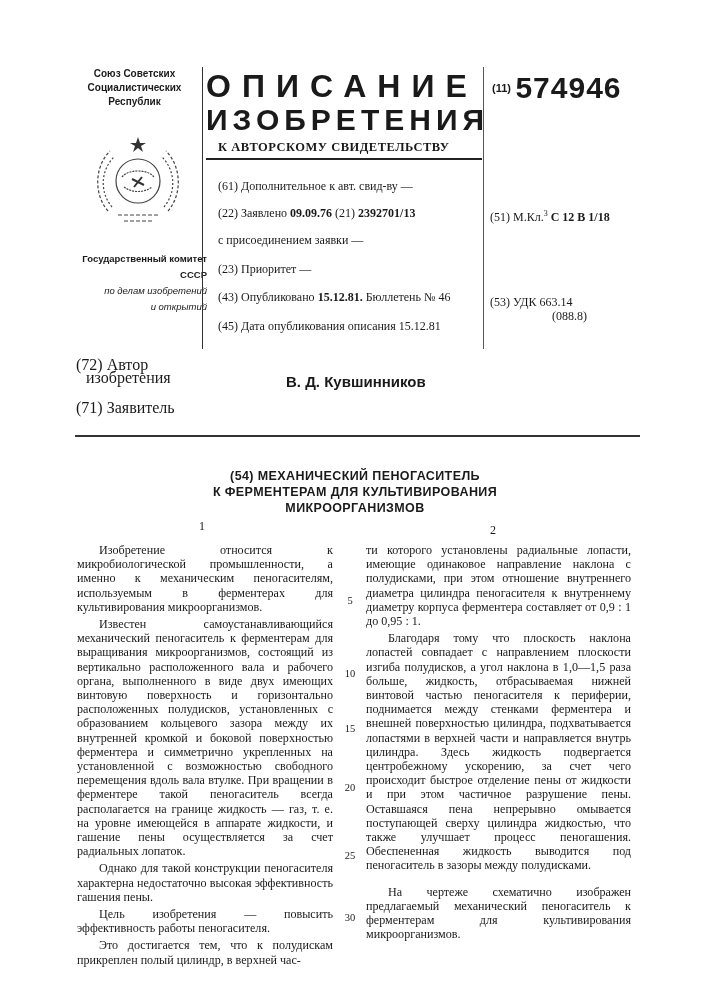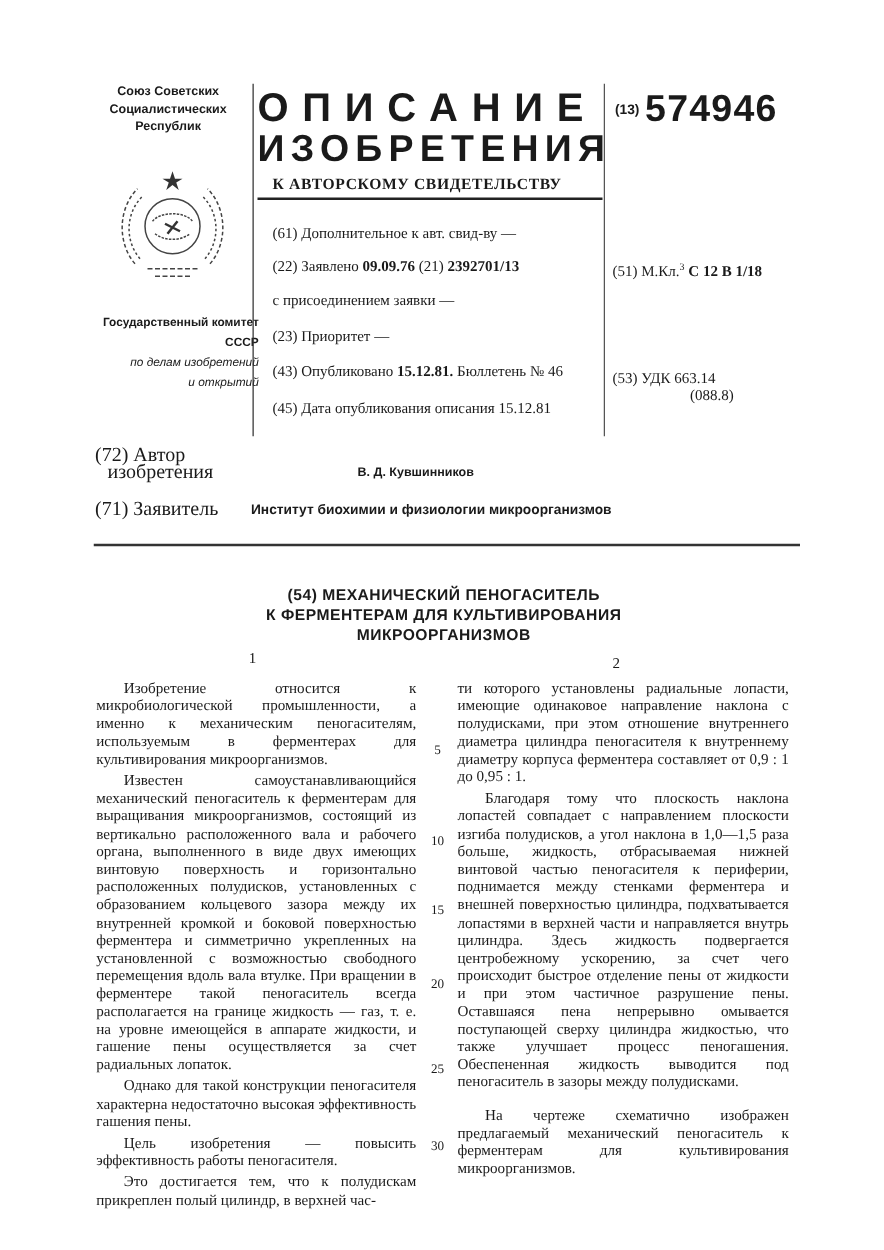--- a/index.html
+++ b/index.html
@@ -24,21 +24,21 @@
   .patno { left: 492px; top: 44px; font-family: "Liberation Sans", "DejaVu Sans", sans-serif; }
   .patno .code { font-size: 11px; font-weight: bold; vertical-align: middle; }
   .patno .num { font-size: 30px; font-weight: bold; letter-spacing: 1px; vertical-align: middle; }
 
   
   .field { font-size: 12px; line-height: 14px; white-space: nowrap; }
   .field b { font-weight: bold; }
 
   
   .lbl { font-size: 16px; line-height: 13px; }
-  .author-name { font-family: "Liberation Sans", "DejaVu Sans", sans-serif; font-weight: bold; font-size: 10px; }
+  .author-name { font-family: "Liberation Sans", "DejaVu Sans", sans-serif; font-weight: bold; font-size: 15px; }
   .applicant { font-family: "Liberation Sans", "DejaVu Sans", sans-serif; font-weight: bold; font-size: 11px; text-align: center; line-height: 14px; }
   .hrule { left: 75px; top: 408px; width: 565px; height: 2px; background: #333; }
 
   
   .inv-title { left: 150px; top: 441px; width: 410px; text-align: center; font-family: "Liberation Sans", "DejaVu Sans", sans-serif; font-weight: bold; font-size: 12.5px; line-height: 16px; letter-spacing: 0.4px; }
   .colnum { font-size: 12px; }
 
   
   .col { font-size: 12.1px; line-height: 14.2px; text-align: justify; }
   .col p { margin: 0; text-indent: 22px; }
@@ -81,21 +81,21 @@
 
 <div class="abs vline"></div>
 <div class="abs vline2"></div>
 
 <div class="abs title1">ОПИСАНИЕ</div>
 <div class="abs title2">ИЗОБРЕТЕНИЯ</div>
 <div class="abs subtitle">К АВТОРСКОМУ СВИДЕТЕЛЬСТВУ</div>
 <div class="abs subline"></div>
 
 <div class="abs patno">
-  <span class="code">(13)</span>
+  <span class="code">(11)</span>
   <span class="num">574946</span>
 </div>
 
 <div class="abs field" style="left:218px; top:152px;">(61) Дополнительное к авт. свид-ву —</div>
 <div class="abs field" style="left:218px; top:179px;">
   <span>(22) Заявлено </span><b>09.09.76</b><span> (21) </span><b>2392701/13</b>
 </div>
 <div class="abs field" style="left:218px; top:206px;">с присоединением заявки —</div>
 <div class="abs field" style="left:218px; top:235px;">(23) Приоритет —</div>
 <div class="abs field" style="left:218px; top:263px;">
@@ -108,21 +108,20 @@
 </div>
 <div class="abs field" style="left:490px; top:268px;">(53) УДК 663.14</div>
 <div class="abs field" style="left:552px; top:282px;">(088.8)</div>
 
 <div class="abs lbl" style="left:76px; top:331px;">(72) Автор</div>
 <div class="abs lbl" style="left:86px; top:344px;">изобретения</div>
 <div class="abs author-name" style="left:286px; top:346px;">В. Д. Кувшинников</div>
 
 <div class="abs lbl" style="left:76px; top:374px;">(71) Заявитель</div>
 <div class="abs applicant" style="left:195px; top:374px; width:300px;">
-  <div>Институт биохимии и физиологии микроорганизмов</div>
 </div>
 <div class="abs hrule"></div>
 
 <div class="abs inv-title">
   <div>(54) МЕХАНИЧЕСКИЙ ПЕНОГАСИТЕЛЬ</div>
   <div>К ФЕРМЕНТЕРАМ ДЛЯ КУЛЬТИВИРОВАНИЯ</div>
   <div>МИКРООРГАНИЗМОВ</div>
 </div>
 <div class="abs colnum" style="left:199px; top:492px;">1</div>
 <div class="abs colnum" style="left:490px; top:496px;">2</div>

